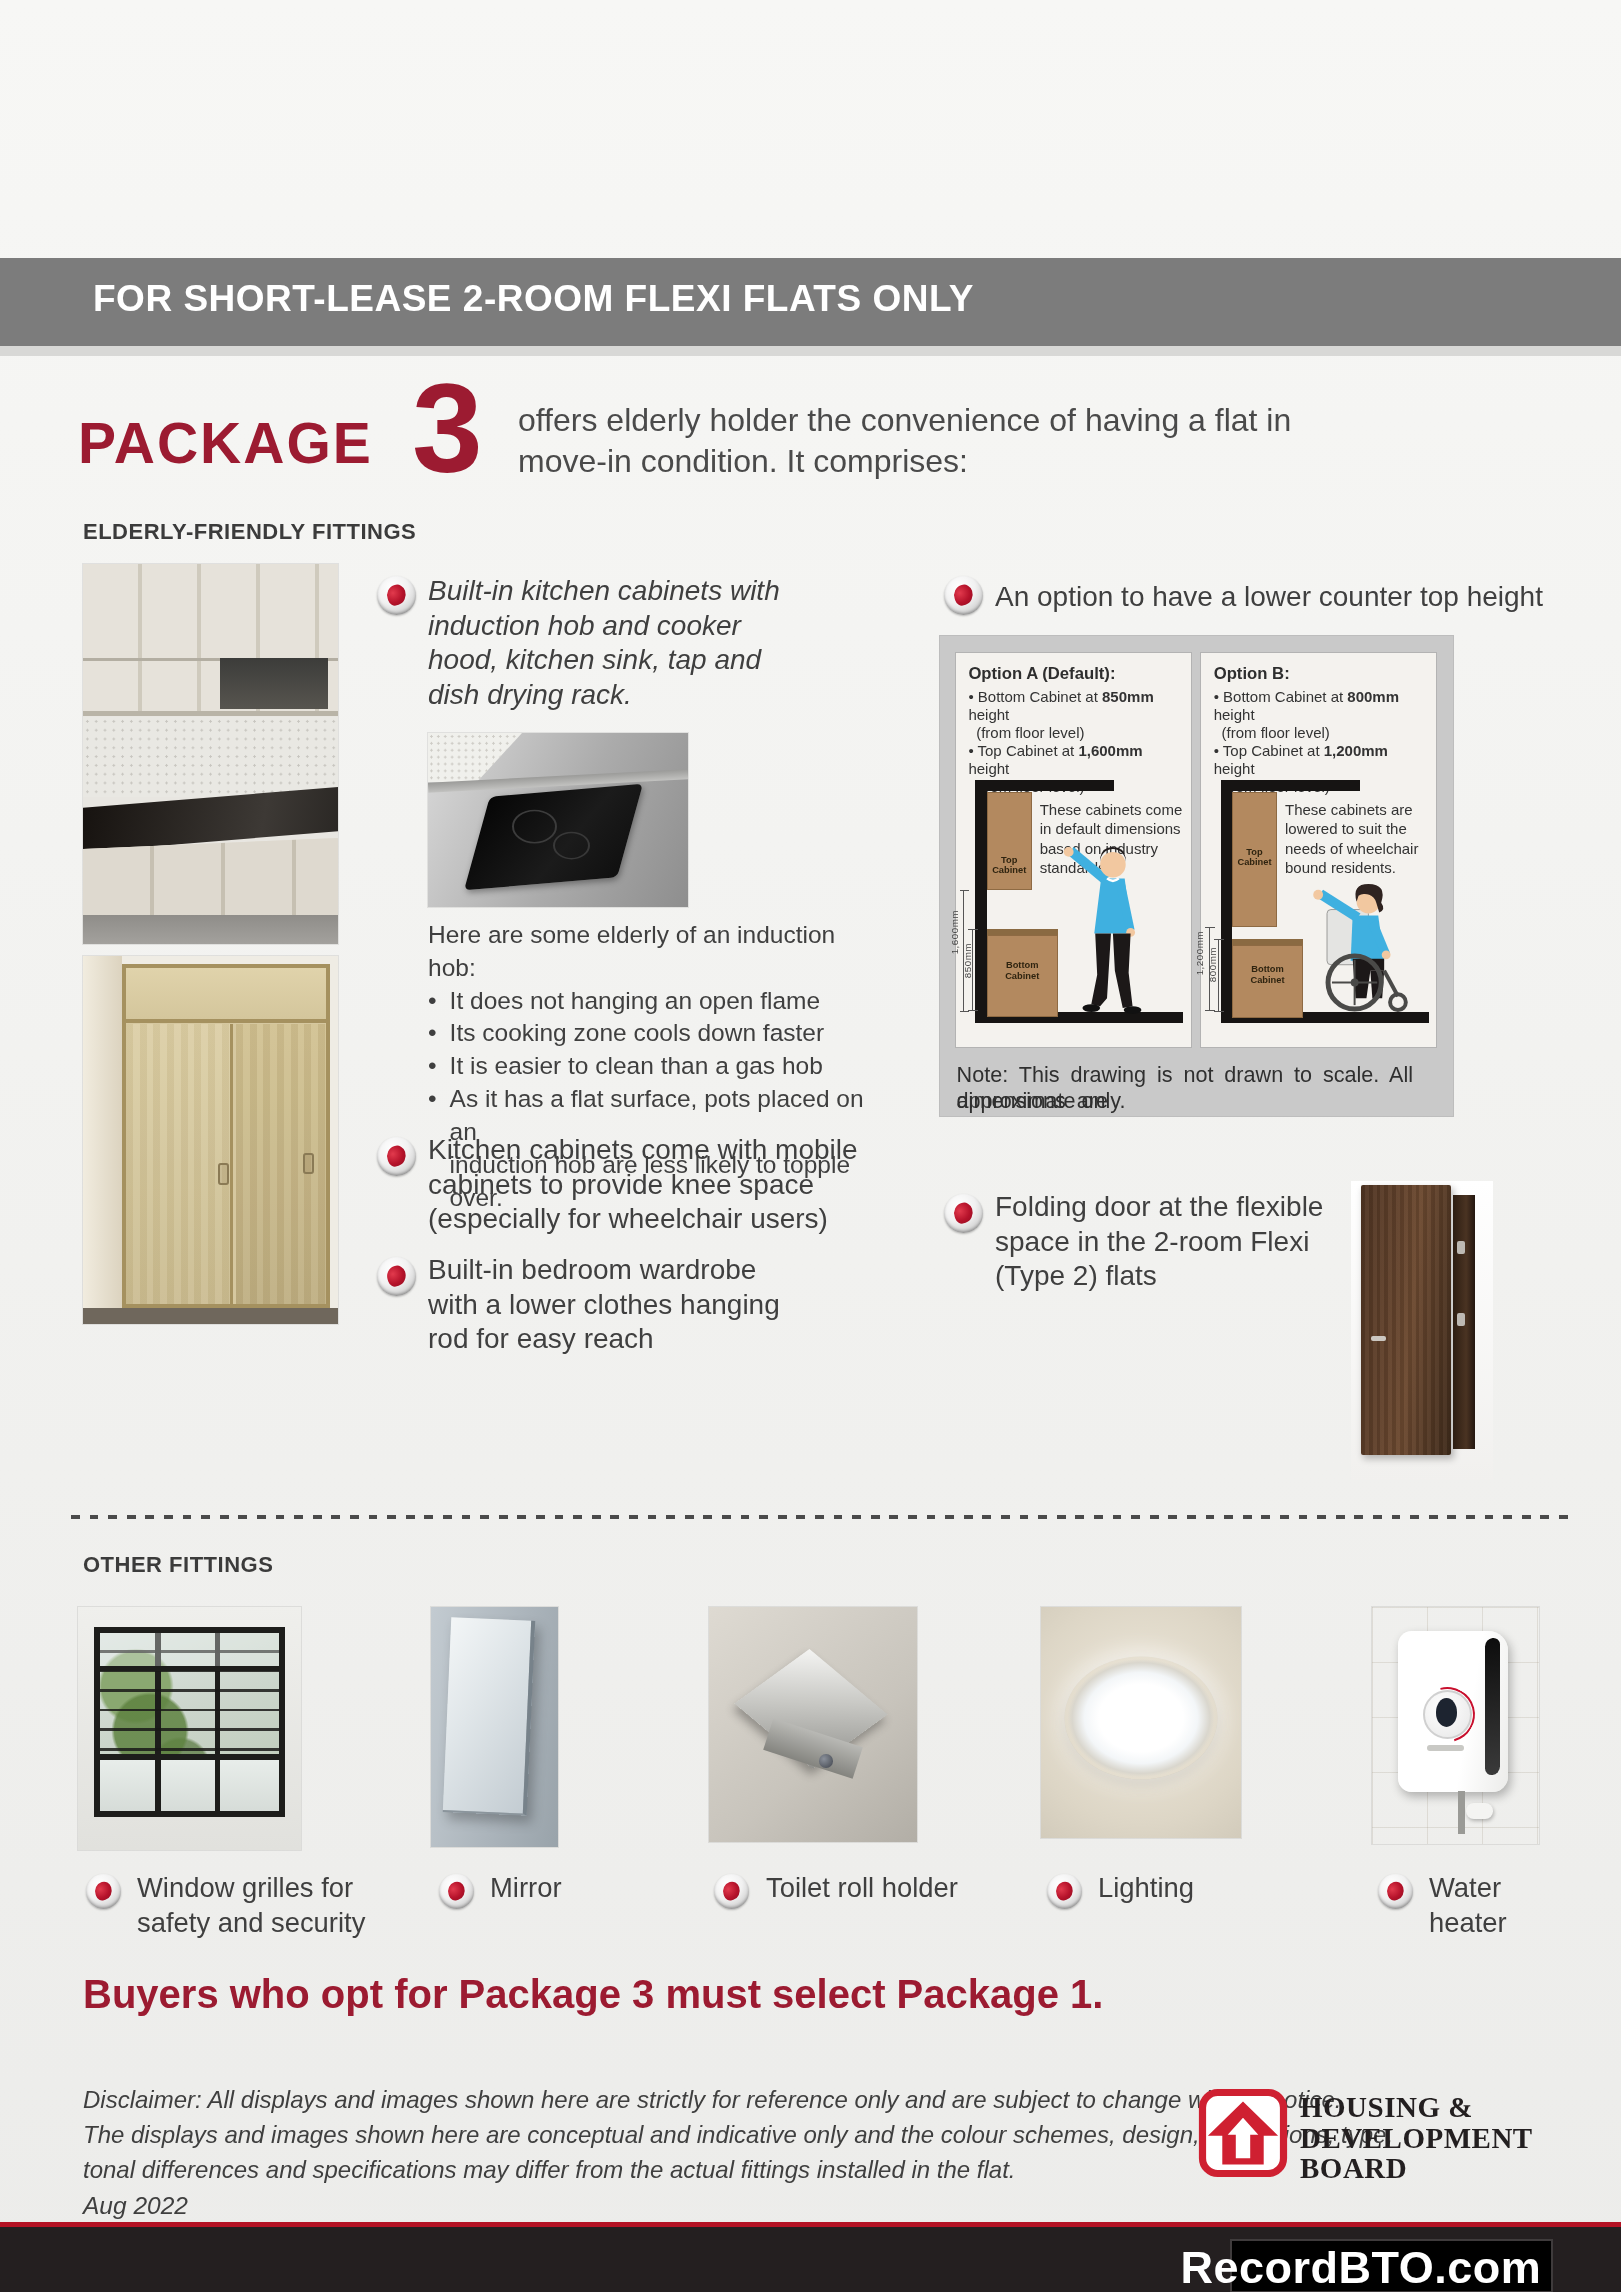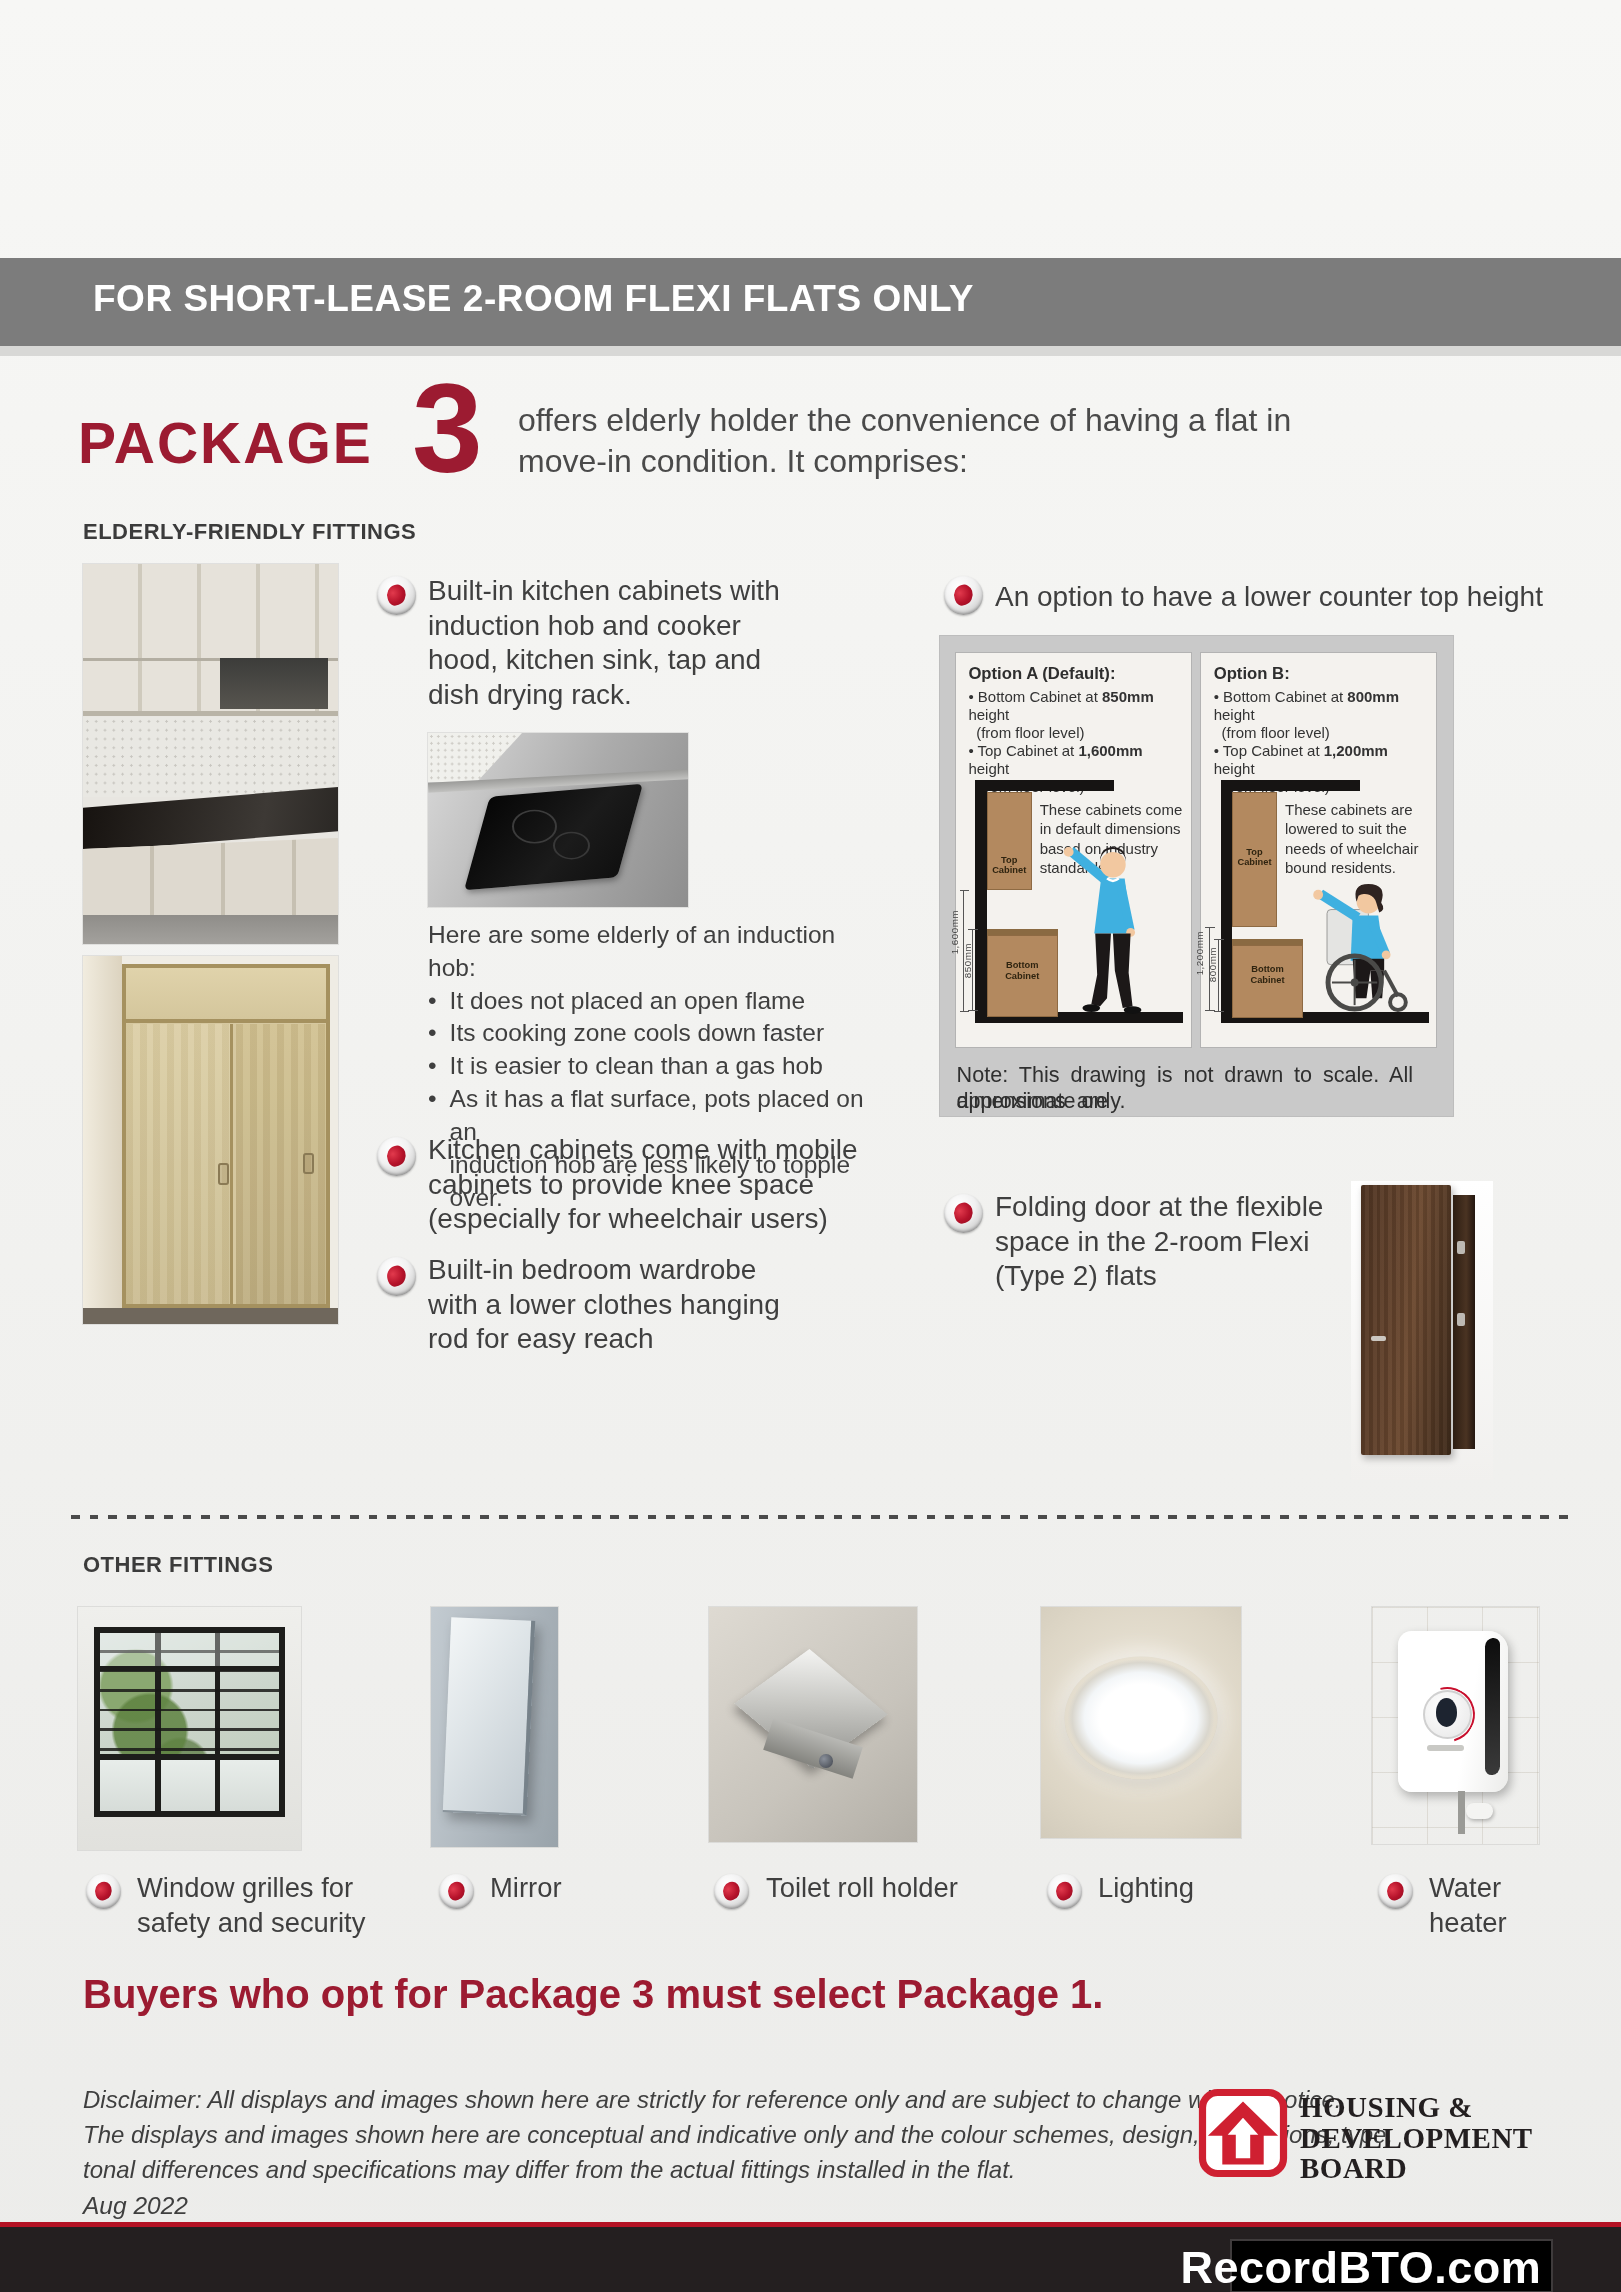--- a/index.html
+++ b/index.html
@@ -233,38 +233,38 @@
       <div class="w-transom"></div>
       <div class="w-door-l"></div>
       <div class="w-door-r"></div>
       <div class="w-h1"></div>
       <div class="w-h2"></div>
     </div>
     <div class="w-floor"></div>
   </div>
 
   <div class="abs bicon" style="left:377px;top:576px;"></div>
-  <div class="abs btext pre" style="left:428px;top:574px;width:431px;">Built-in kitchen cabinets with
+  <div class="abs btext pre" style="left:428px;top:574px;width:431px;font-style:italic;">Built-in kitchen cabinets with
 induction hob and cooker
 hood, kitchen sink, tap and
 dish drying rack.</div>
 
   <div class="abs photo ph-hob" style="left:428px;top:733px;width:260px;height:174px;">
     <div class="hob-tile"></div>
     <div class="hob-edge"></div>
     <div class="hob-glass"></div>
     <div class="hob-ring1"></div>
     <div class="hob-ring2"></div>
   </div>
 
   <div class="abs stext" style="left:428px;top:919px;width:461px;">
     <div>Here are some elderly of an induction hob:</div>
     <div style="display:flex;">
         <span style="width:21.6px;">•</span>
-        <span class="pre" style="flex:1;">It does not placed an open flame</span>
+        <span class="pre" style="flex:1;">It does not hanging an open flame</span>
       </div>
     <div style="display:flex;">
         <span style="width:21.6px;">•</span>
         <span class="pre" style="flex:1;">Its cooking zone cools down faster</span>
       </div>
     <div style="display:flex;">
         <span style="width:21.6px;">•</span>
         <span class="pre" style="flex:1;">It is easier to clean than a gas hob</span>
       </div>
     <div style="display:flex;">

